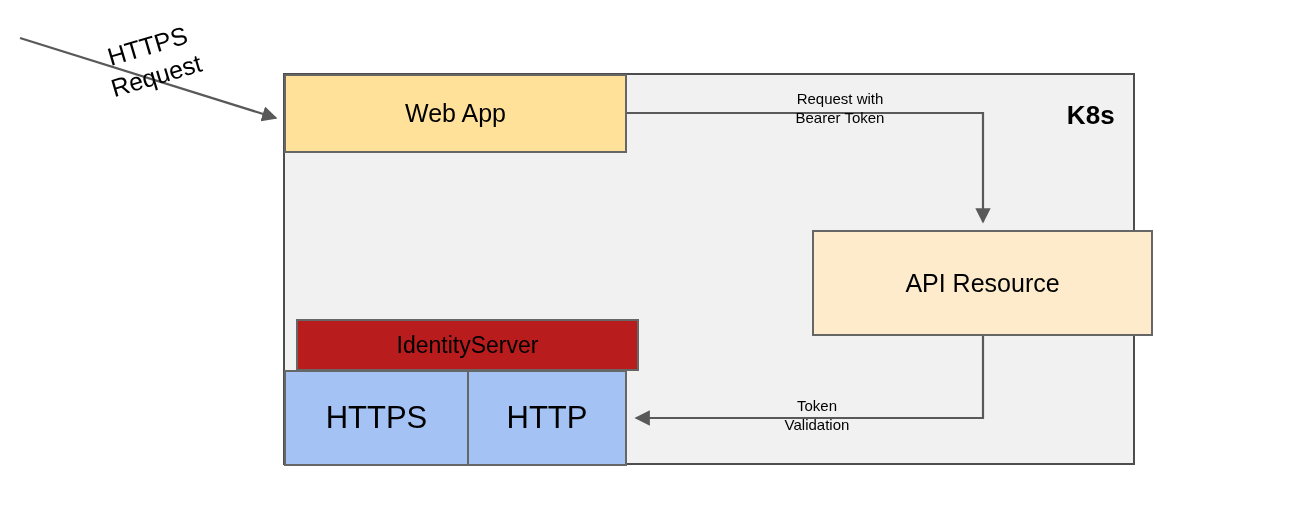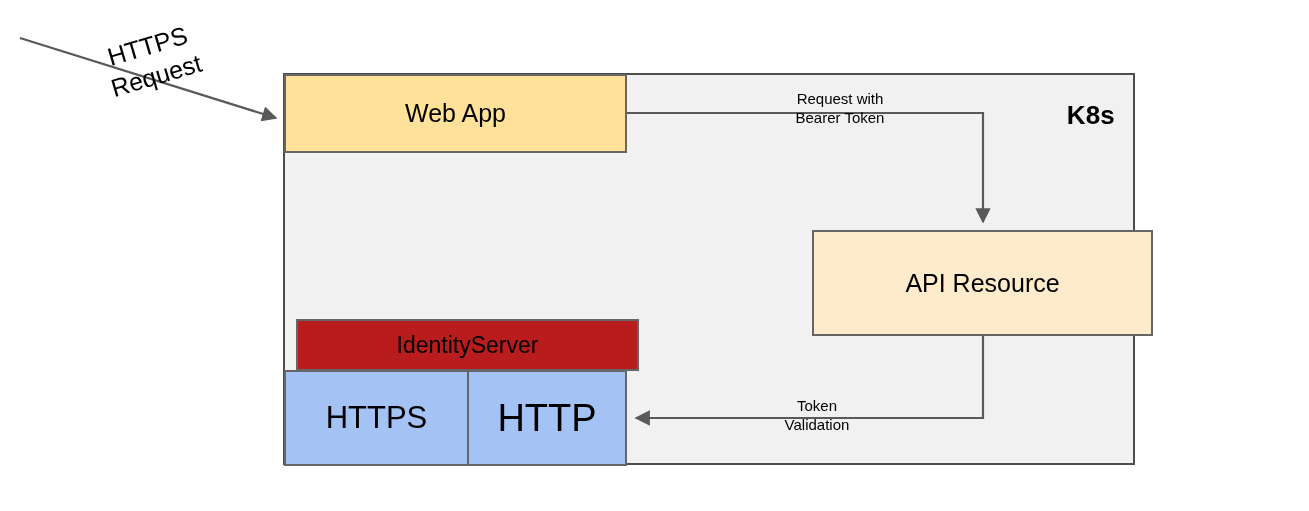--- a/index.html
+++ b/index.html
@@ -86,21 +86,21 @@
     background: #a4c2f4;
     font-size: 31px;
   }
 
   #http-box {
     left: 467px;
     top: 370px;
     width: 160px;
     height: 96px;
     background: #a4c2f4;
-    font-size: 38px;
+    font-size: 31px;
   }
 
   
   #connectors {
     position: absolute;
     left: 0;
     top: 0;
     width: 1309px;
     height: 511px;
     pointer-events: none;

